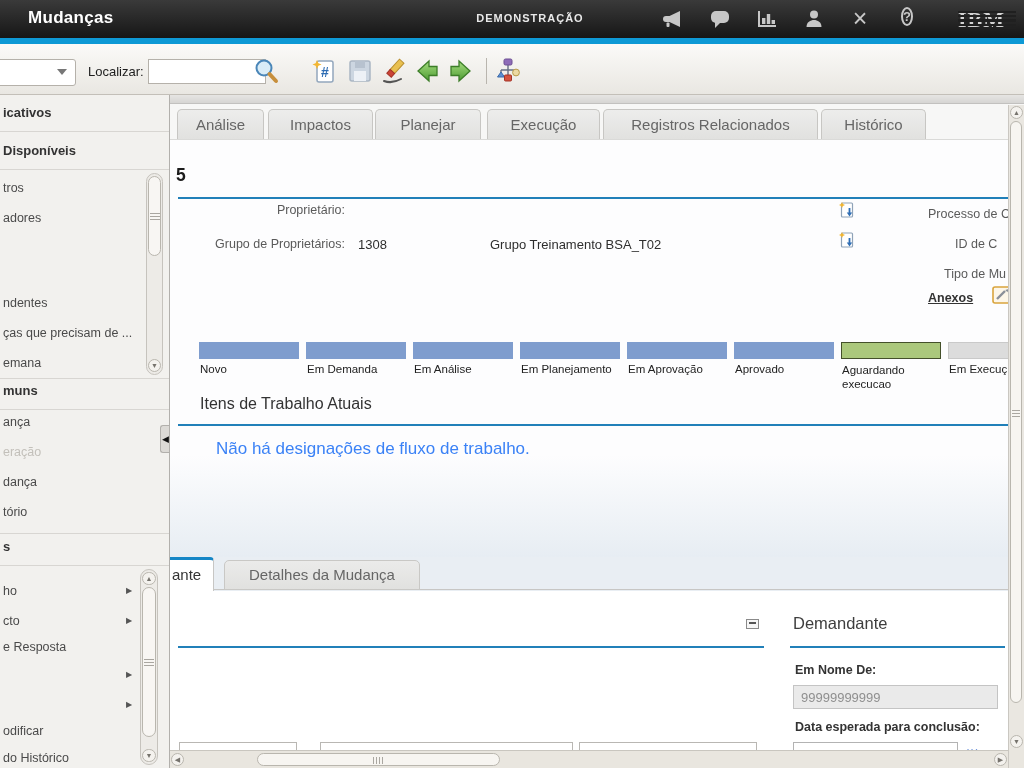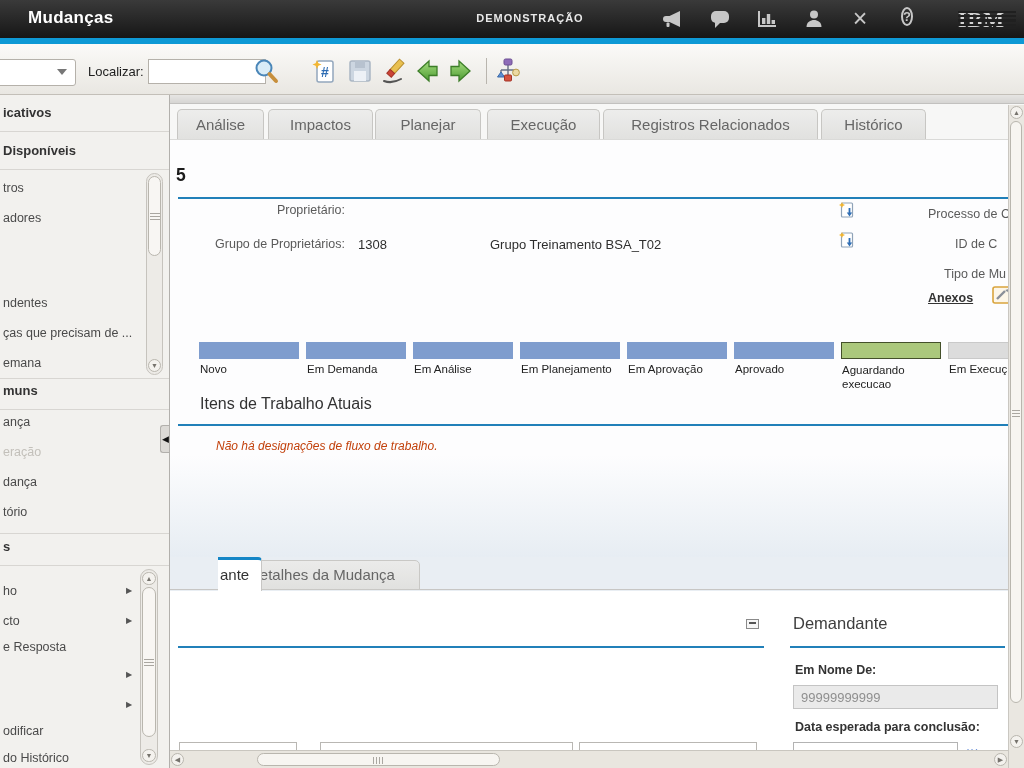--- a/index.html
+++ b/index.html
@@ -67,26 +67,26 @@
   .rlabel{position:absolute;font-size:12.5px;color:#5a5a5a;white-space:nowrap;}
   .anexos{position:absolute;font-size:12.5px;font-weight:bold;color:#333;text-decoration:underline;cursor:pointer;}
   .status-step{position:absolute;top:247px;width:100px;}
   .status-bar{height:17px;box-sizing:border-box;}
   .status-bar.done{background:var(--status-done,#7f9dce);}
   .status-bar.current{background:var(--status-current,#abc87c);border:1px solid #44502a;}
   .status-bar.future{background:var(--status-future,#dcdcdc);border:1px solid #c9c9c9;}
   .status-label{position:absolute;top:21px;left:1px;font-size:11.5px;color:#222;white-space:nowrap;}
   .status-label.wrap{white-space:normal;width:86px;line-height:14px;}
   .wi-title{position:absolute;left:30px;top:300px;font-size:16px;color:#333;}
-  .wi-msg{position:absolute;left:46px;top:344px;font-size:12px;color:#c2410c;font-style:italic;}
+  .wi-msg{position:absolute;left:46px;top:344px;font-size:17px;color:#3b82f6;}
   .subtab{position:absolute;height:30px;top:465px;background:linear-gradient(#ebebea,#e1e1df);
     border:1px solid #c9c8c5;border-radius:5px 5px 0 0;color:#666;font-size:15px;text-align:center;line-height:28px;box-sizing:border-box;cursor:pointer;}
   .subtab-line{position:absolute;left:0;top:494px;width:838px;height:1px;background:#c7c6c4;}
   .subtab.active{left:0;top:462px;height:34px;width:44px;background:#fff;border:1px solid #c7c6c4;border-left:none;border-bottom:none;
-    border-top:3px solid #1586c6;color:#333;text-align:left;padding-left:2px;line-height:29px;z-index:3;border-radius:0 4px 0 0;margin-left:48px;}
+    border-top:3px solid #1586c6;color:#333;text-align:left;padding-left:2px;line-height:29px;z-index:3;border-radius:0 4px 0 0;}
   .min-box{position:absolute;left:576px;top:524px;width:13px;height:10px;border:1px solid #8a8a8a;background:#f6f6f6;box-sizing:border-box;}
   .min-box::after{content:"";position:absolute;left:2px;top:2px;width:7px;height:2px;background:#555;}
   .dm-title{position:absolute;left:623px;top:519px;font-size:16.5px;color:#3e3e3e;}
   .dm-label{position:absolute;left:625px;font-size:12.5px;font-weight:bold;color:#333;white-space:nowrap;}
   .dm-input{position:absolute;box-sizing:border-box;border:1px solid #c4c4c4;font-size:13px;padding:0 7px;font-family:"Liberation Sans",sans-serif;}
   .partial-input{position:absolute;top:647px;height:26px;background:#fff;border:1px solid #b9b7b3;box-sizing:border-box;}
   
   .vscroll{position:absolute;right:0;top:10px;width:16px;height:645px;background:#eae7e1;border-left:1px solid #cac7c1;box-sizing:border-box;z-index:5;}
   .vthumb{position:absolute;left:1px;width:12px;top:16px;height:582px;background:#f7f5f1;border:1px solid #b9b6ae;border-radius:7px;box-sizing:border-box;}
   .vgrip{position:absolute;left:50%;top:50%;width:8px;height:9px;margin:-4px 0 0 -4px;

